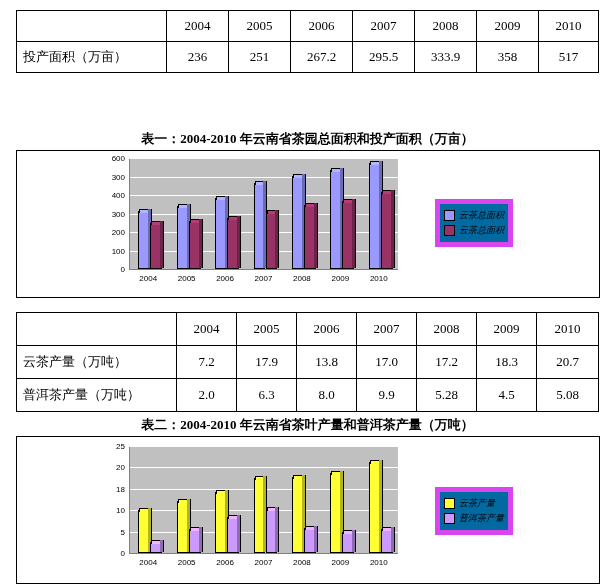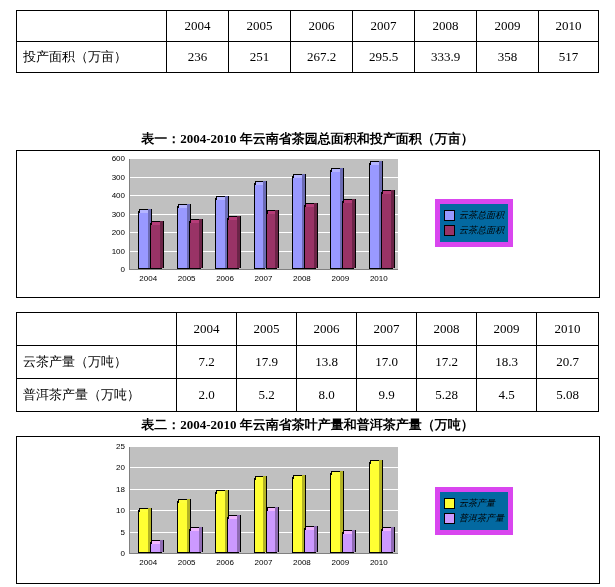--- a/index.html
+++ b/index.html
@@ -266,21 +266,21 @@
         <td>17.9</td>
         <td>13.8</td>
         <td>17.0</td>
         <td>17.2</td>
         <td>18.3</td>
         <td>20.7</td>
       </tr>
       <tr>
         <td class="label">普洱茶产量（万吨）</td>
         <td>2.0</td>
-        <td>5.2</td>
+        <td>6.3</td>
         <td>8.0</td>
         <td>9.9</td>
         <td>5.28</td>
         <td>4.5</td>
         <td>5.08</td>
       </tr>
     </tbody>
   </table>
 
   <div class="caption cap2">表二：2004-2010 年云南省茶叶产量和普洱茶产量（万吨）</div>

